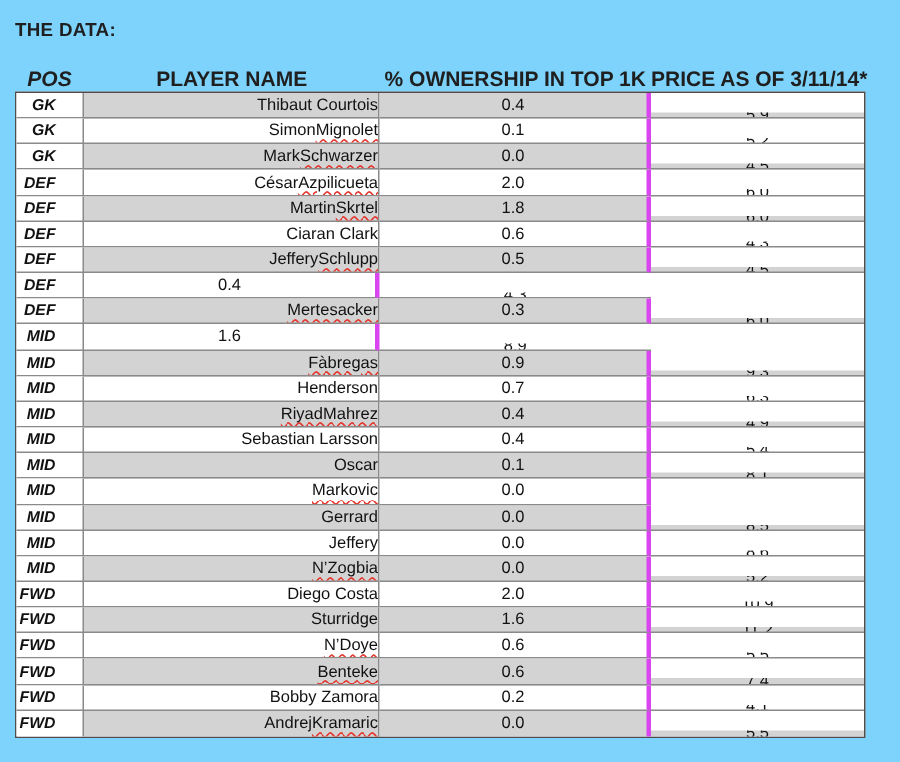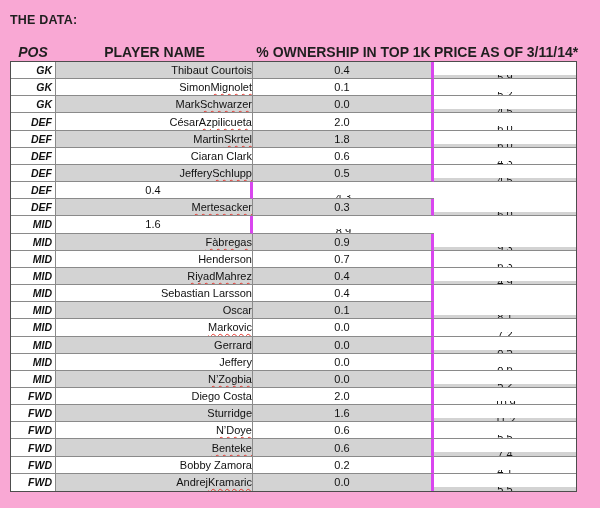--- a/index.html
+++ b/index.html
@@ -2,21 +2,21 @@
 <html><head>
 <meta charset="utf-8">
 <style>
   * { box-sizing: border-box; margin: 0; padding: 0; }
   html, body { background: #ffffff; }
   body {
     width: 600px; height: 508px;
     font-family: "Liberation Sans", "DejaVu Sans", sans-serif;
     color: #1a1a1a;
   }
-  .page { position: relative; width: 600px; height: 508px; background: #f9a8d4; }
+  .page { position: relative; width: 600px; height: 508px; background: #7dd3fc; }
 
   .title {
     position: absolute; left: 10px; top: 13px;
     font-size: 12.5px; font-weight: bold; letter-spacing: 0.2px; color: #1f1f1f;
   }
 
   .header-row {
     position: absolute; left: 10px; top: 43px; width: 567px; height: 18px;
     display: grid; grid-template-columns: 46px 197px 181px 143px;
     align-items: center;
@@ -34,21 +34,21 @@
     height: 17.16px;
   }
   .cell {
     border-bottom: 1px solid #8a8a8a;
     font-size: 11px; color: #111;
     display: flex; align-items: center;
     white-space: nowrap; overflow: hidden;
   }
   .row:last-child .cell { border-bottom: none; }
   .pos-cell {
-    justify-content: flex-end; padding-right: 3px;
+    justify-content: flex-end; padding-right: 18px;
     font-weight: bold; font-style: italic; font-size: 10.5px;
     border-right: 1px solid #8a8a8a; background: #fff;
   }
   .name-cell { padding-left: 5px; border-right: 1px solid #8a8a8a; justify-content: flex-end; }
   .own-cell  { justify-content: center; border-right: 3px solid #d946ef; }
   .price-cell{ justify-content: center; margin-top: 13px; }
   .row.shaded .name-cell,
   .row.shaded .own-cell,
   .row.shaded .price-cell { background: #d3d3d3; }
 
@@ -191,38 +191,38 @@
     <div class="cell own-cell">0.4</div>
     <div class="cell price-cell">4.9</div>
   </div>
 
   <div class="row">
     <div class="cell pos-cell">MID</div>
     <div class="cell name-cell">
           <span>Sebastian Larsson</span>
         </div>
     <div class="cell own-cell">0.4</div>
+    <div class="cell price-cell">5.4</div>
   </div>
 
   <div class="row shaded">
     <div class="cell pos-cell">MID</div>
     <div class="cell name-cell">
           <span>Oscar</span>
         </div>
     <div class="cell own-cell">0.1</div>
     <div class="cell price-cell">8.1</div>
   </div>
 
   <div class="row">
     <div class="cell pos-cell">MID</div>
     <div class="cell name-cell">
           <span class="misspelled">Markovic</span>
         </div>
     <div class="cell own-cell">0.0</div>
-    <div class="cell price-cell">7.2</div>
   </div>
 
   <div class="row shaded">
     <div class="cell pos-cell">MID</div>
     <div class="cell name-cell">
           <span>Gerrard</span>
         </div>
     <div class="cell own-cell">0.0</div>
     <div class="cell price-cell">8.5</div>
   </div>

